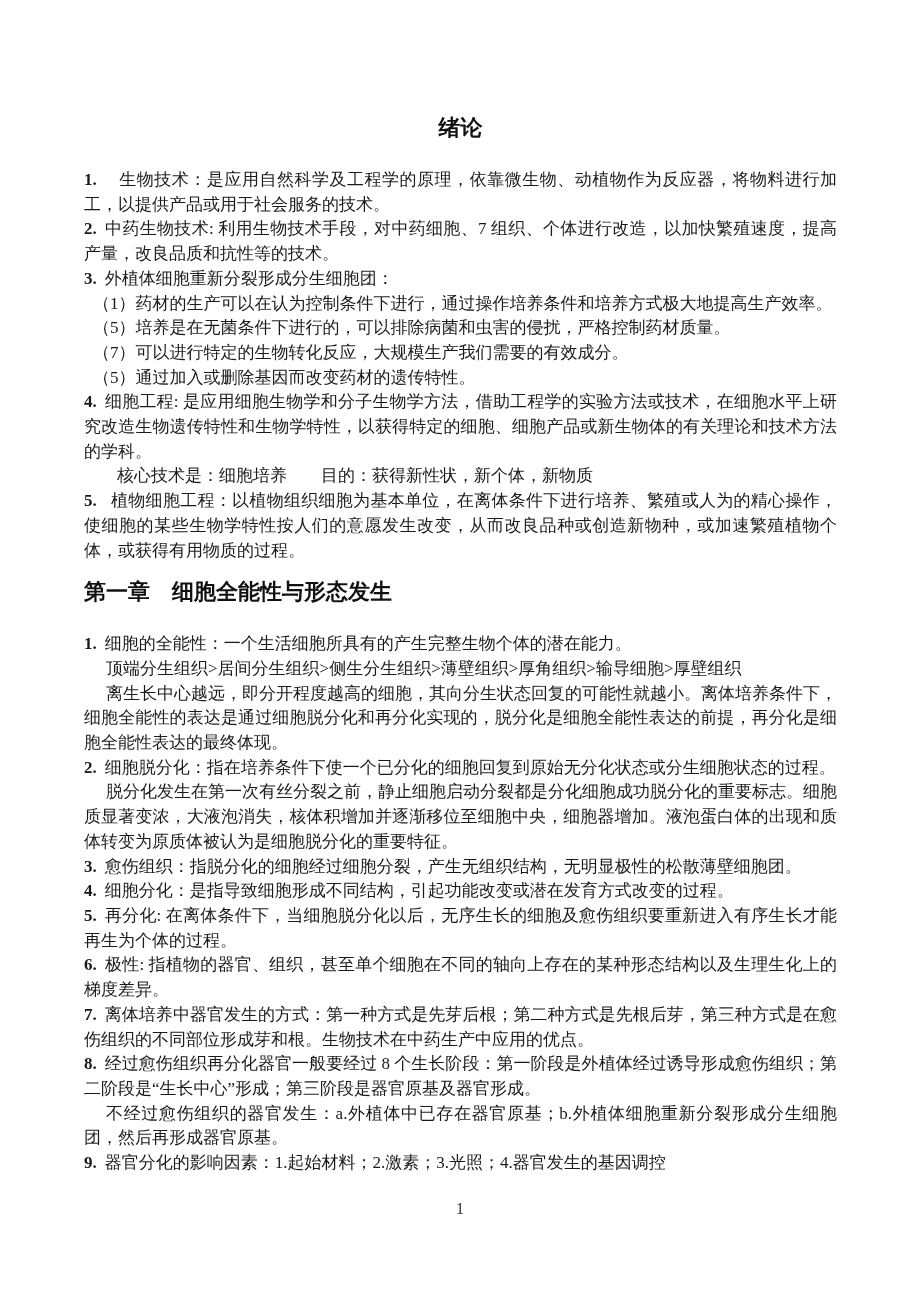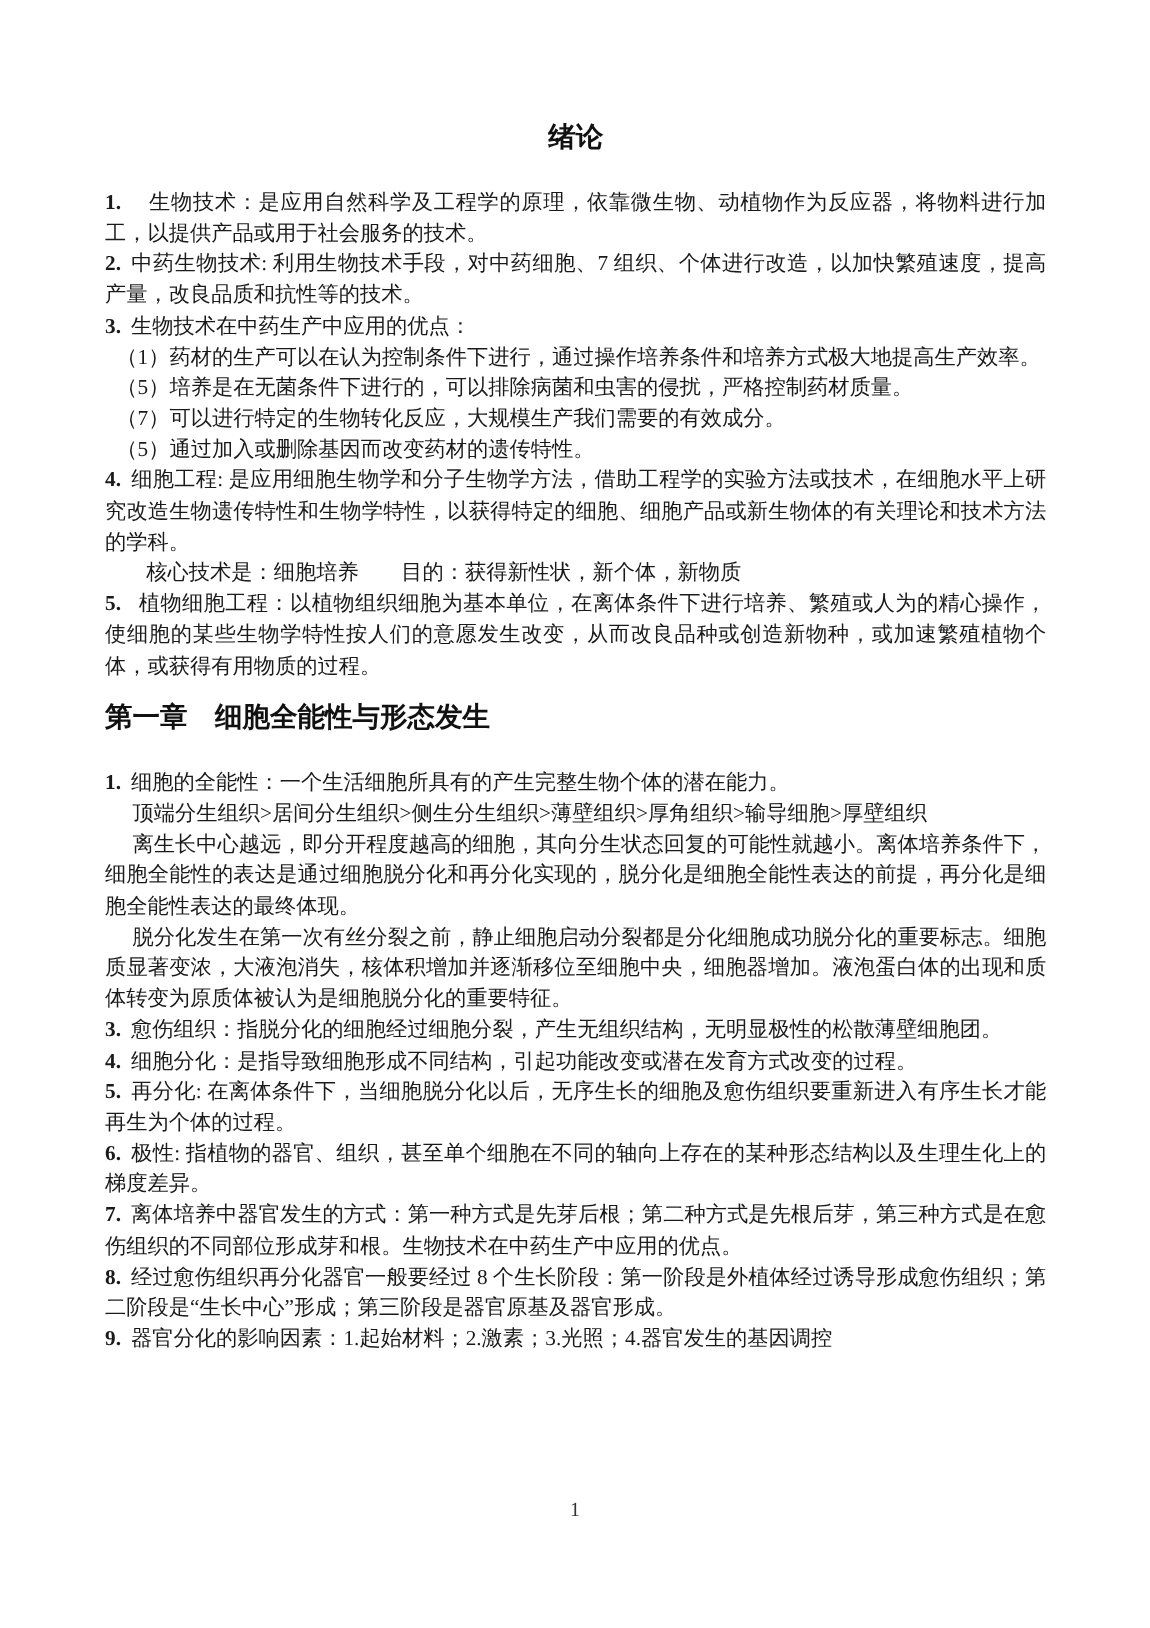--- a/index.html
+++ b/index.html
@@ -12,21 +12,21 @@
     width: 920px;
     height: 1302px;
     background: #ffffff;
     font-family: "Liberation Serif", "DejaVu Serif", serif;
     color: #1a1a1a;
     overflow: hidden;
   }
   .content {
     position: absolute;
     left: 84px;
-    top: 96px;
+    top: 114px;
     width: 753px;
   }
   .doc-title {
     font-size: 22px;
     font-weight: bold;
     text-align: center;
     line-height: 28px;
     margin: 0 0 26px 0;
     color: #111;
   }
@@ -65,35 +65,37 @@
   }
 </style>
 </head>
 <body>
 
 <div class="page">
   <div class="content">
       <div class="doc-title">绪论</div>
       <p class="item"><b class="num num-wide">1.</b><span>生物技术：是应用自然科学及工程学的原理，依靠微生物、动植物作为反应器，将物料进行加工，以提供产品或用于社会服务的技术。</span></p>
       <p class="item"><b class="num">2.</b><span>中药生物技术: 利用生物技术手段，对中药细胞、7 组织、个体进行改造，以加快繁殖速度，提高产量，改良品质和抗性等的技术。</span></p>
-      <p class="item"><b class="num">3.</b><span>生物技术在中药生产中应用的优点：</span></p>
+      <p class="item"><b class="num">3.</b><span>外植体细胞重新分裂形成分生细胞团：</span></p>
       <p class="sub">（1）药材的生产可以在认为控制条件下进行，通过操作培养条件和培养方式极大地提高生产效率。</p>
       <p class="sub">（5）培养是在无菌条件下进行的，可以排除病菌和虫害的侵扰，严格控制药材质量。</p>
       <p class="sub">（7）可以进行特定的生物转化反应，大规模生产我们需要的有效成分。</p>
       <p class="sub">（5）通过加入或删除基因而改变药材的遗传特性。</p>
       <p class="item"><b class="num">4.</b><span>细胞工程: 是应用细胞生物学和分子生物学方法，借助工程学的实验方法或技术，在细胞水平上研究改造生物遗传特性和生物学特性，以获得特定的细胞、细胞产品或新生物体的有关理论和技术方法的学科。</span></p>
       <p class="ind2">核心技术是：细胞培养　　目的：获得新性状，新个体，新物质</p>
       <p class="item"><b class="num num-med">5.</b><span>植物细胞工程：以植物组织细胞为基本单位，在离体条件下进行培养、繁殖或人为的精心操作，使细胞的某些生物学特性按人们的意愿发生改变，从而改良品种或创造新物种，或加速繁殖植物个体，或获得有用物质的过程。</span></p>
       <div class="chapter">第一章　细胞全能性与形态发生</div>
       <p class="item"><b class="num">1.</b><span>细胞的全能性：一个生活细胞所具有的产生完整生物个体的潜在能力。</span></p>
       <p class="ind1">顶端分生组织&gt;居间分生组织&gt;侧生分生组织&gt;薄壁组织&gt;厚角组织&gt;输导细胞&gt;厚壁组织</p>
       <p class="para">离生长中心越远，即分开程度越高的细胞，其向分生状态回复的可能性就越小。离体培养条件下，细胞全能性的表达是通过细胞脱分化和再分化实现的，脱分化是细胞全能性表达的前提，再分化是细胞全能性表达的最终体现。</p>
+      <p class="item"><b class="num">2.</b><span>细胞脱分化：指在培养条件下使一个已分化的细胞回复到原始无分化状态或分生细胞状态的过程。</span></p>
       <p class="para">脱分化发生在第一次有丝分裂之前，静止细胞启动分裂都是分化细胞成功脱分化的重要标志。细胞质显著变浓，大液泡消失，核体积增加并逐渐移位至细胞中央，细胞器增加。液泡蛋白体的出现和质体转变为原质体被认为是细胞脱分化的重要特征。</p>
       <p class="item"><b class="num">3.</b><span>愈伤组织：指脱分化的细胞经过细胞分裂，产生无组织结构，无明显极性的松散薄壁细胞团。</span></p>
       <p class="item"><b class="num">4.</b><span>细胞分化：是指导致细胞形成不同结构，引起功能改变或潜在发育方式改变的过程。</span></p>
       <p class="item"><b class="num">5.</b><span>再分化: 在离体条件下，当细胞脱分化以后，无序生长的细胞及愈伤组织要重新进入有序生长才能再生为个体的过程。</span></p>
       <p class="item"><b class="num">6.</b><span>极性: 指植物的器官、组织，甚至单个细胞在不同的轴向上存在的某种形态结构以及生理生化上的梯度差异。</span></p>
       <p class="item"><b class="num">7.</b><span>离体培养中器官发生的方式：第一种方式是先芽后根；第二种方式是先根后芽，第三种方式是在愈伤组织的不同部位形成芽和根。生物技术在中药生产中应用的优点。</span></p>
       <p class="item"><b class="num">8.</b><span>经过愈伤组织再分化器官一般要经过 8 个生长阶段：第一阶段是外植体经过诱导形成愈伤组织；第二阶段是“生长中心”形成；第三阶段是器官原基及器官形成。</span></p>
+      <p class="para">不经过愈伤组织的器官发生：a.外植体中已存在器官原基；b.外植体细胞重新分裂形成分生细胞团，然后再形成器官原基。</p>
       <p class="item"><b class="num">9.</b><span>器官分化的影响因素：1.起始材料；2.激素；3.光照；4.器官发生的基因调控</span></p>
     </div>
   <div class="footer">1</div>
 </div>
 
 </body></html>

